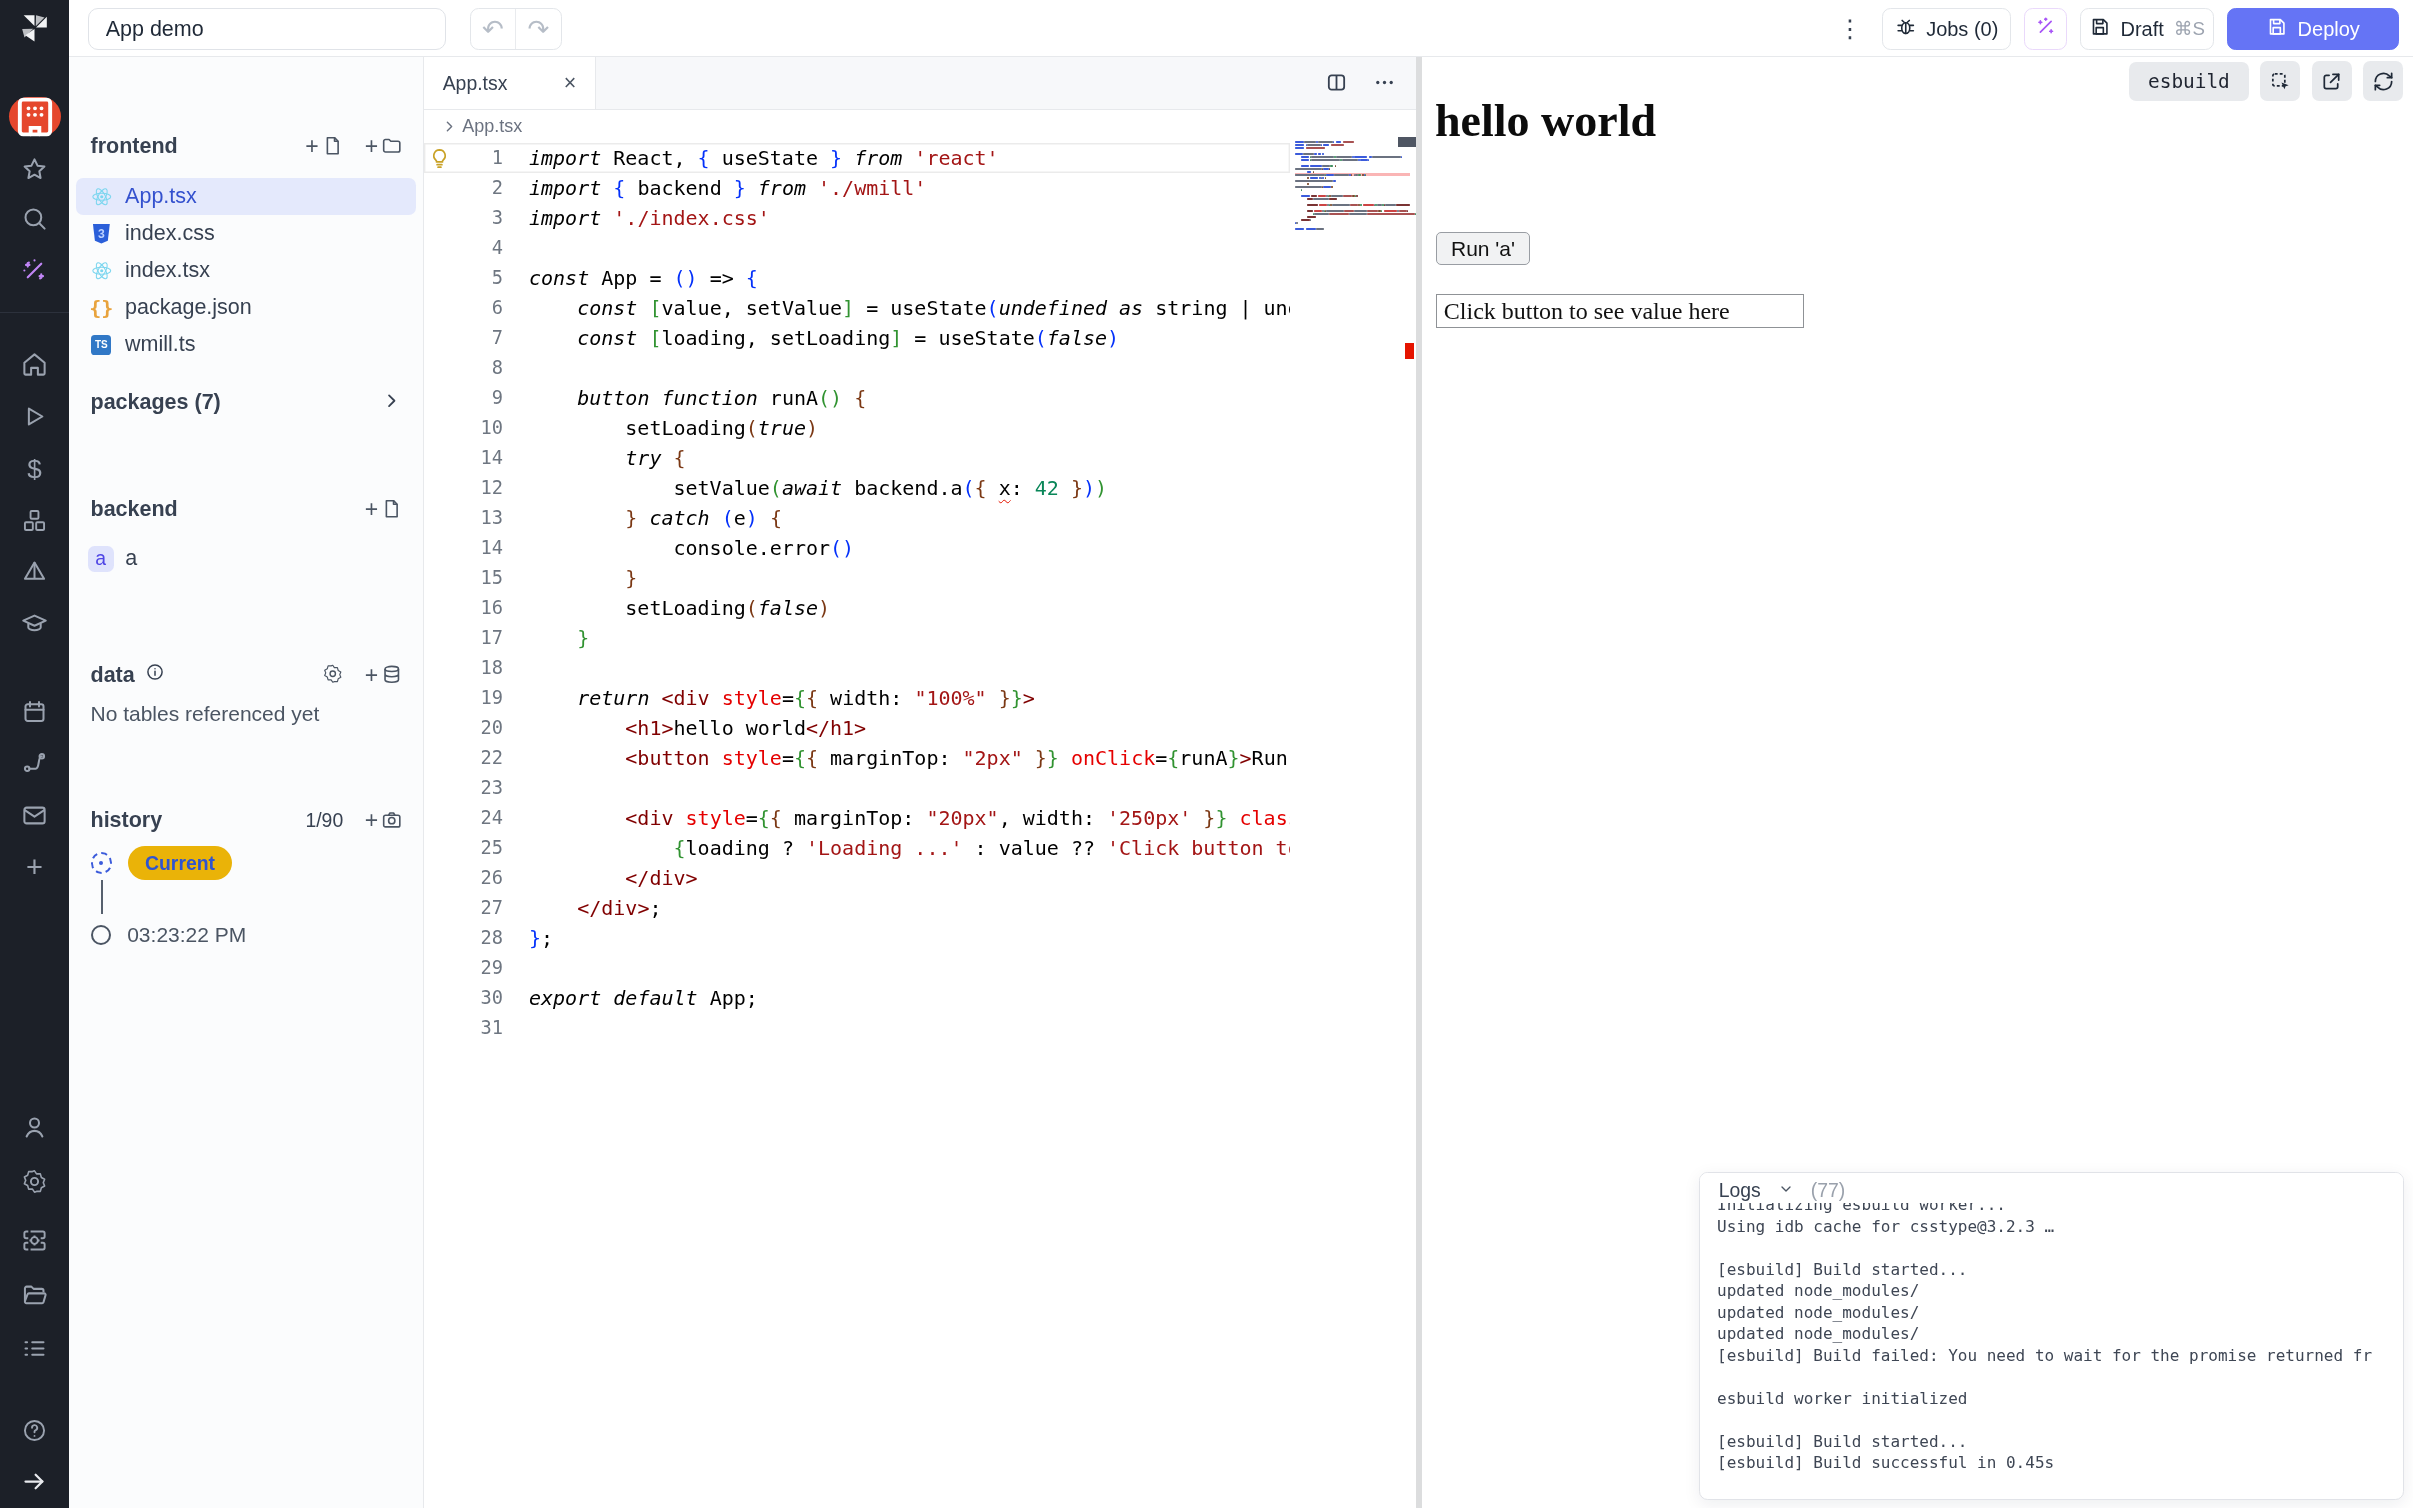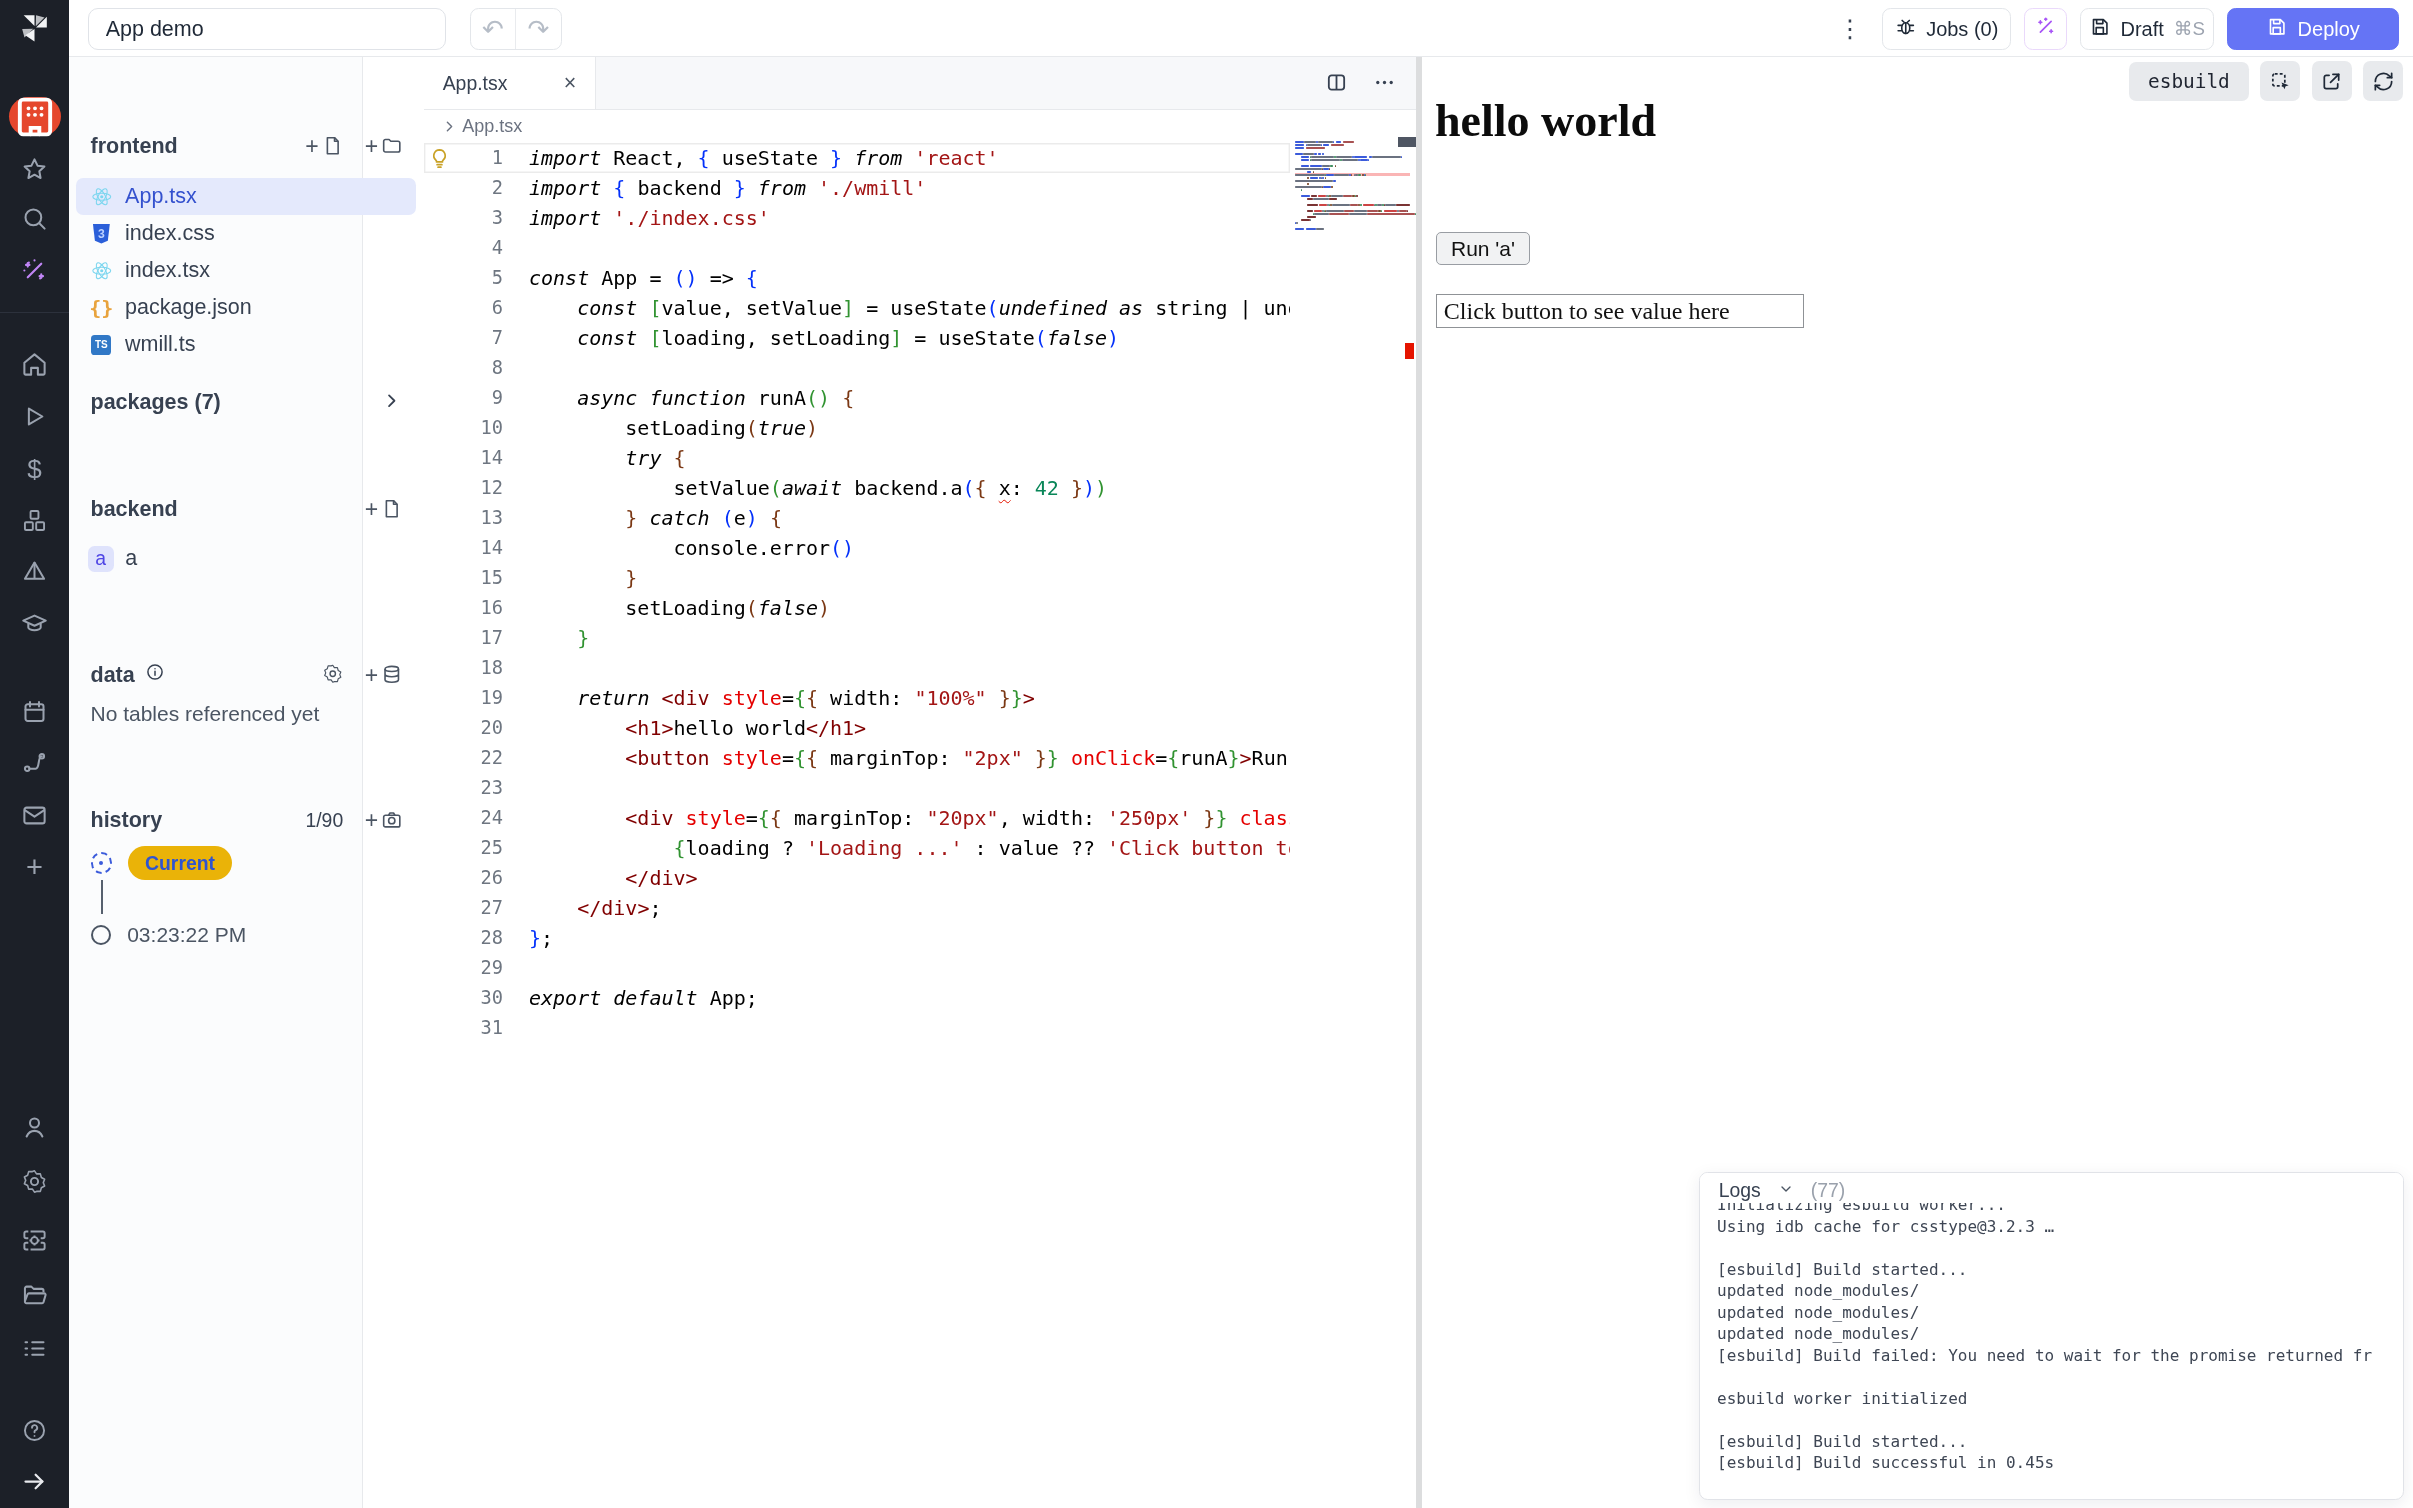--- a/index.html
+++ b/index.html
@@ -24,21 +24,21 @@
   .kebab { position:absolute; left:1763px; top:10px; width:36px; height:37px; display:flex; align-items:center; justify-content:center; color:#374151; font-size:24.4px; letter-spacing:0; }
   .tb-btn { position:absolute; top:8px; height:42px; border:1.4px solid #e3e6ea; border-radius:8.6px; background:#fff; display:flex; align-items:center; justify-content:center; gap:10px; font-size:20px; color:#1f2937; }
   .btn-jobs { left:1813px; width:129px; }
   .btn-wand { left:1955px; width:43px; border-color:#ead9fb; }
   .btn-draft { left:2011px; width:134px; }
   .btn-deploy { left:2158px; width:172px; background:#6574f5; border-color:#6574f5; color:#fff; }
   .kbd { color:#9ca3af; font-size:18.7px; }
   .tb-btn svg { width:21.5px; height:21.5px; }
 
   
-  .explorer { position:absolute; left:69px; top:57px; width:294px; height:1451px; background:#fbfcfd; border-right:1.4px solid #e7e9ec; z-index:10; }
+  .explorer { position:absolute; left:69px; top:57px; width:355px; height:1451px; background:#fbfcfd; border-right:1.4px solid #e7e9ec; z-index:10; }
   .sec-head { position:absolute; left:0; width:355px; height:40px; display:flex; align-items:center; justify-content:space-between; padding:0 21.5px; }
   .sec-title { font-size:21.5px; font-weight:bold; color:#374151; display:flex; align-items:center; gap:10px; }
   .sec-actions { display:flex; align-items:center; gap:21.5px; color:#4b5563; }
   .sec-actions svg { width:21.5px; height:21.5px; }
   .plus-combo { display:flex; align-items:center; gap:2.9px; font-size:23px; color:#4b5563; }
   .file-list { position:absolute; left:7.2px; top:121px; width:340px; }
   .file-item { height:37px; display:flex; align-items:center; gap:11.5px; padding:0 13px; border-radius:7.2px; font-size:21.5px; color:#374151; }
   .file-item.selected { background:#e4e9fc; color:#3451ce; }
   .file-ico { width:24.4px; display:flex; justify-content:center; align-items:center; }
   .css-shield { width:17px; height:20px; background:#2b5fd9; clip-path:polygon(0 0,100% 0,88% 86%,50% 100%,12% 86%); color:#bcd2ff; font-size:12.2px; font-weight:bold; display:flex; align-items:center; justify-content:center; }
@@ -443,21 +443,21 @@
               <path d="M12 3a6 6 0 0 0-4 10.4c.6.6 1 1.3 1 2.1h6c0-.8.4-1.5 1-2.1A6 6 0 0 0 12 3z"></path>
               <path d="M9.5 18.5h5M10.5 21h3"></path>
             </svg></span><span class="ln">1</span><span class="ctext"><span class="tk-k">import</span><span class="tk-f"> React, </span><span class="tk-p1">{</span><span class="tk-f"> useState </span><span class="tk-p1">}</span><span class="tk-f"> </span><span class="tk-k">from</span><span class="tk-f"> </span><span class="tk-s">'react'</span></span></div>
         <div class="code-line"><span class="ln">2</span><span class="ctext"><span class="tk-k">import</span><span class="tk-f"> </span><span class="tk-p1">{</span><span class="tk-f"> backend </span><span class="tk-p1">}</span><span class="tk-f"> </span><span class="tk-k">from</span><span class="tk-f"> </span><span class="tk-s">'./wmill'</span></span></div>
         <div class="code-line"><span class="ln">3</span><span class="ctext"><span class="tk-k">import</span><span class="tk-f"> </span><span class="tk-s">'./index.css'</span></span></div>
         <div class="code-line"><span class="ln">4</span><span class="ctext"></span></div>
         <div class="code-line"><span class="ln">5</span><span class="ctext"><span class="tk-k">const</span><span class="tk-f"> App = </span><span class="tk-p1">()</span><span class="tk-f"> </span><span class="tk-k">=&gt;</span><span class="tk-f"> </span><span class="tk-p1">{</span></span></div>
         <div class="code-line"><span class="ln">6</span><span class="ctext"><span class="tk-f">    </span><span class="tk-k">const</span><span class="tk-f"> </span><span class="tk-p2">[</span><span class="tk-f">value, setValue</span><span class="tk-p2">]</span><span class="tk-f"> = useState</span><span class="tk-p1">(</span><span class="tk-k">undefined</span><span class="tk-f"> </span><span class="tk-k">as</span><span class="tk-f"> string | undefined</span></span></div>
         <div class="code-line"><span class="ln">7</span><span class="ctext"><span class="tk-f">    </span><span class="tk-k">const</span><span class="tk-f"> </span><span class="tk-p2">[</span><span class="tk-f">loading, setLoading</span><span class="tk-p2">]</span><span class="tk-f"> = useState</span><span class="tk-p1">(</span><span class="tk-k">false</span><span class="tk-p1">)</span></span></div>
         <div class="code-line"><span class="ln">8</span><span class="ctext"></span></div>
-        <div class="code-line"><span class="ln">9</span><span class="ctext"><span class="tk-f">    </span><span class="tk-k">async</span><span class="tk-f"> </span><span class="tk-k">function</span><span class="tk-f"> runA</span><span class="tk-p2">()</span><span class="tk-f"> </span><span class="tk-p3">{</span></span></div>
+        <div class="code-line"><span class="ln">9</span><span class="ctext"><span class="tk-f">    </span><span class="tk-k">button</span><span class="tk-f"> </span><span class="tk-k">function</span><span class="tk-f"> runA</span><span class="tk-p2">()</span><span class="tk-f"> </span><span class="tk-p3">{</span></span></div>
         <div class="code-line"><span class="ln">10</span><span class="ctext"><span class="tk-f">        setLoading</span><span class="tk-p3">(</span><span class="tk-k">true</span><span class="tk-p3">)</span></span></div>
         <div class="code-line"><span class="ln">14</span><span class="ctext"><span class="tk-f">        </span><span class="tk-k">try</span><span class="tk-f"> </span><span class="tk-p3">{</span></span></div>
         <div class="code-line"><span class="ln">12</span><span class="ctext"><span class="tk-f">            setValue</span><span class="tk-p2">(</span><span class="tk-k">await</span><span class="tk-f"> backend.a</span><span class="tk-p1">(</span><span class="tk-p3">{</span><span class="tk-f"> </span><span class="tk-e">x</span><span class="tk-f">: </span><span class="tk-n">42</span><span class="tk-f"> </span><span class="tk-p3">}</span><span class="tk-p1">)</span><span class="tk-p2">)</span></span></div>
         <div class="code-line"><span class="ln">13</span><span class="ctext"><span class="tk-f">        </span><span class="tk-p3">}</span><span class="tk-f"> </span><span class="tk-k">catch</span><span class="tk-f"> </span><span class="tk-p1">(</span><span class="tk-f">e</span><span class="tk-p1">)</span><span class="tk-f"> </span><span class="tk-p3">{</span></span></div>
         <div class="code-line"><span class="ln">14</span><span class="ctext"><span class="tk-f">            console.error</span><span class="tk-p1">()</span></span></div>
         <div class="code-line"><span class="ln">15</span><span class="ctext"><span class="tk-f">        </span><span class="tk-p3">}</span></span></div>
         <div class="code-line"><span class="ln">16</span><span class="ctext"><span class="tk-f">        setLoading</span><span class="tk-p3">(</span><span class="tk-k">false</span><span class="tk-p3">)</span></span></div>
         <div class="code-line"><span class="ln">17</span><span class="ctext"><span class="tk-f">    </span><span class="tk-p2">}</span></span></div>
         <div class="code-line"><span class="ln">18</span><span class="ctext"></span></div>
         <div class="code-line"><span class="ln">19</span><span class="ctext"><span class="tk-f">    </span><span class="tk-k">return</span><span class="tk-f"> </span><span class="tk-t">&lt;div</span><span class="tk-f"> </span><span class="tk-a">style</span><span class="tk-f">=</span><span class="tk-p2">{</span><span class="tk-p3">{</span><span class="tk-f"> width: </span><span class="tk-s">"100%"</span><span class="tk-p3"> }</span><span class="tk-p2">}</span><span class="tk-t">&gt;</span></span></div>

